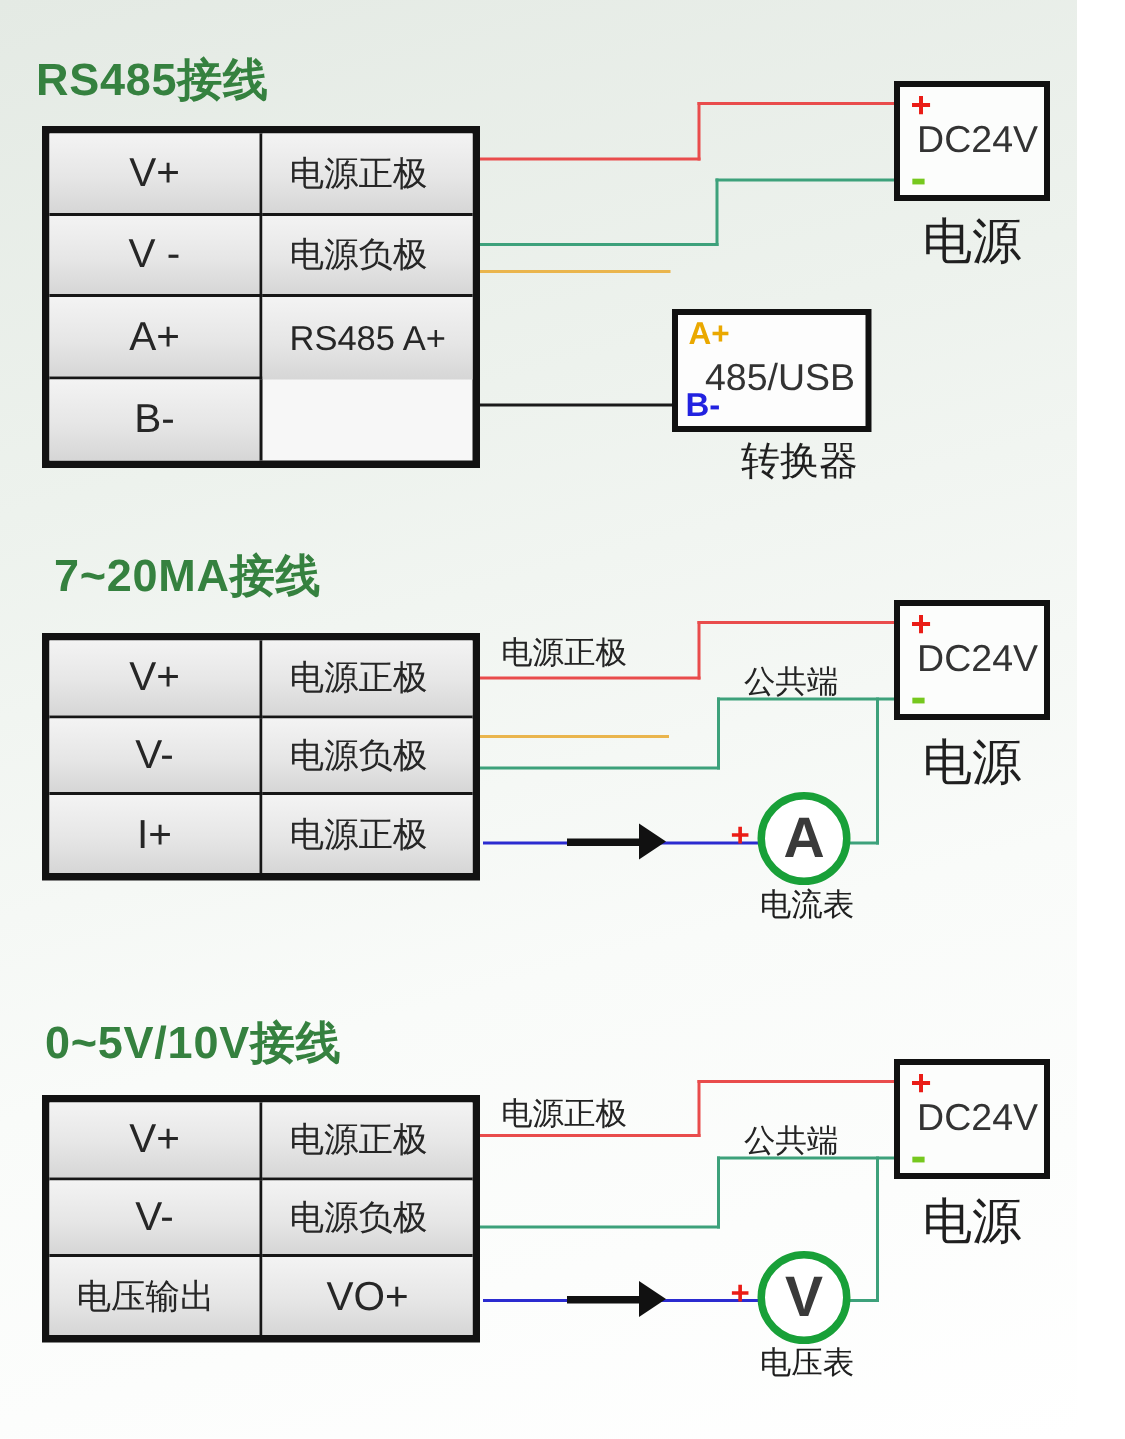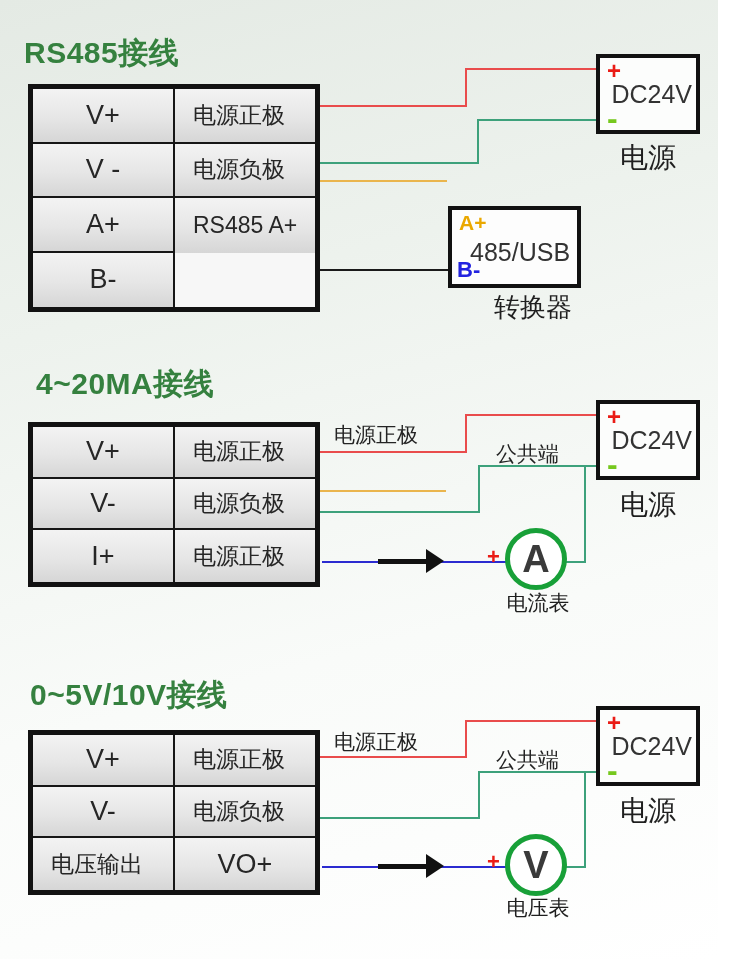--- a/index.html
+++ b/index.html
@@ -37,21 +37,21 @@
   .wblue   { background:#2b2bd0; }
   .wblack  { background:#1a1a1a; }
   
   .pwr {
     position:absolute; width:104px; height:80px; box-sizing:border-box;
     border:4px solid #111; background:#fcfdfc;
   }
   .pwr .plus  { position:absolute; left:7px; top:0;  font-size:24px; font-weight:bold; color:#ea1c16; line-height:26px; }
   .pwr .minus { position:absolute; left:7px; bottom:0; font-size:32px; font-weight:900; color:#76c81e; line-height:24px; }
   .pwr .pname { position:absolute; right:4px; top:50%; transform:translateY(-50%); font-size:25px; color:#333; }
-  .caption { position:absolute; font-size:28px; color:#1f1f1f; white-space:nowrap; }
+  .caption { position:absolute; font-size:33px; color:#1f1f1f; white-space:nowrap; }
   .caption.center104 { width:104px; text-align:center; }
   
   .conv {
     position:absolute; left:448px; top:206px; width:133px; height:82px; box-sizing:border-box;
     border:4px solid #111; background:#fdfdfd;
   }
   .conv .ta    { position:absolute; left:7px; top:1px; font-size:21px; font-weight:bold; color:#eaa800; }
   .conv .cname { position:absolute; left:18px; top:28px; font-size:25px; color:#333; }
   .conv .tb    { position:absolute; left:5px; bottom:1px; font-size:22px; font-weight:bold; color:#2222e0; }
   
@@ -102,21 +102,21 @@
   </div>
   <div class="caption center104" style="left:596px;top:139px">电源</div>
 
   <div class="conv">
     <span class="ta">A+</span>
     <span class="cname">485/USB</span>
     <span class="tb">B-</span>
   </div>
   <div class="caption" style="left:494px;top:290px;font-size:26px">转换器</div>
 
-  <div class="title" style="left:36px;top:364px">4~20MA接线</div>
+  <div class="title" style="left:36px;top:364px">7~20MA接线</div>
 
   <div class="wtable" style="left:28px;top:422px;height:165px">
     <div class="cell pin">V+</div>
     <div class="cell desc">电源正极</div>
     <div class="cell pin">V-</div>
     <div class="cell desc">电源负极</div>
     <div class="cell pin">I+</div>
     <div class="cell desc">电源正极</div>
   </div>
 

